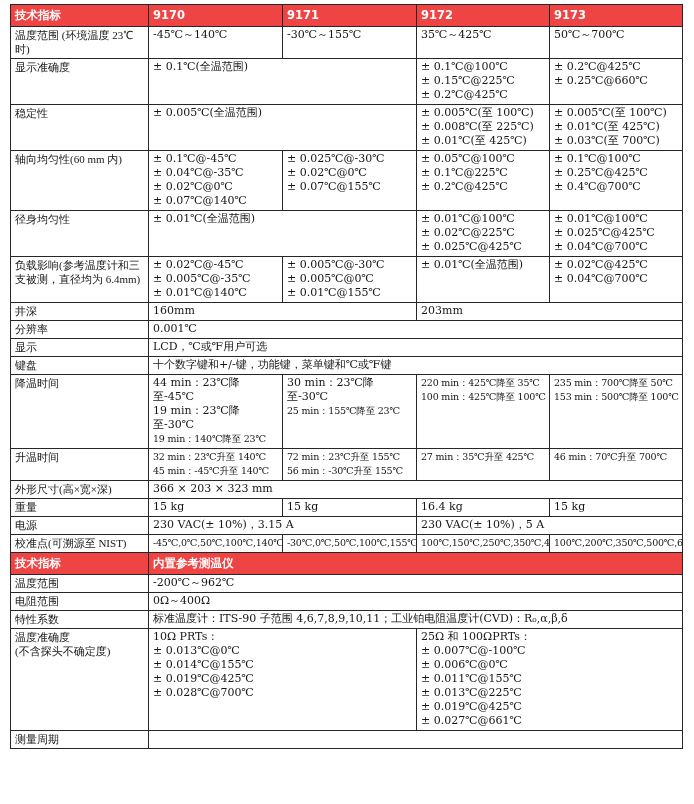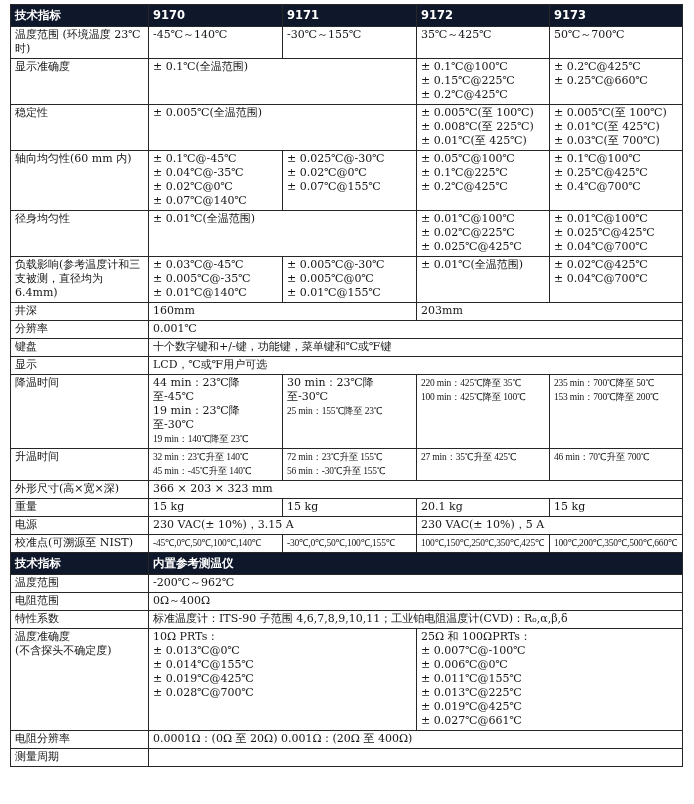--- a/index.html
+++ b/index.html
@@ -12,29 +12,29 @@
   table.spec{
     border-collapse:collapse;table-layout:fixed;width:672px;
     font-size:11px;line-height:14px;
   }
   table.spec td{
     border:1px solid #262626;
     padding:1px 4px 2px 4px;
     vertical-align:top;
     overflow:hidden;
   }
-  td.lbl{white-space:pre-line;}
+  td.lbl{white-space:pre-line;font-family:Liberation Serif, serif;}
   tr.hdr td{
-    background:#0f172a;color:#ffffff;
+    background:#ef4444;color:#ffffff;
     font-family:"DejaVu Sans","Liberation Sans",sans-serif;
     font-weight:bold;font-size:11.5px;
     padding:3px 4px 4px 4px;line-height:14px;
   }
   .line{white-space:normal;}
-  .line.cond{font-size:9.5px;letter-spacing:-0.2px;white-space:nowrap;font-family:Liberation Serif, serif;}
+  .line.cond{font-size:9.5px;letter-spacing:-0.2px;white-space:nowrap;}
 </style>
 </head>
 <body>
 
 <div class="page">
   <table class="spec">
     <colgroup>
       <col style="width:138px">
       <col style="width:134px">
       <col style="width:134px">
@@ -139,21 +139,21 @@
           </td>
           <td colspan="1">
             <div class="line">± 0.01℃@100℃</div>
             <div class="line">± 0.025℃@425℃</div>
             <div class="line">± 0.04℃@700℃</div>
           </td>
         </tr>
         <tr>
           <td class="lbl">负载影响(参考温度计和三支被测，直径均为 6.4mm)</td>
           <td colspan="1">
-            <div class="line">± 0.03℃@-45℃</div>
+            <div class="line">± 0.02℃@-45℃</div>
             <div class="line">± 0.005℃@-35℃</div>
             <div class="line">± 0.01℃@140℃</div>
           </td>
           <td colspan="1">
             <div class="line">± 0.005℃@-30℃</div>
             <div class="line">± 0.005℃@0℃</div>
             <div class="line">± 0.01℃@155℃</div>
           </td>
           <td colspan="1">
             <div class="line">± 0.01℃(全温范围)</div>
@@ -172,49 +172,49 @@
             <div class="line">203mm</div>
           </td>
         </tr>
         <tr>
           <td class="lbl">分辨率</td>
           <td colspan="4">
             <div class="line">0.001℃</div>
           </td>
         </tr>
         <tr>
+          <td class="lbl">显示</td>
+          <td colspan="4">
+            <div class="line">LCD，℃或℉用户可选</div>
+          </td>
+        </tr>
+        <tr>
           <td class="lbl">键盘</td>
           <td colspan="4">
             <div class="line">十个数字键和+/-键，功能键，菜单键和℃或℉键</div>
-          </td>
-        </tr>
-        <tr>
-          <td class="lbl">显示</td>
-          <td colspan="4">
-            <div class="line">LCD，℃或℉用户可选</div>
           </td>
         </tr>
         <tr>
           <td class="lbl">降温时间</td>
           <td colspan="1">
             <div class="line">44 min：23℃降至-45℃</div>
             <div class="line">19 min：23℃降至-30℃</div>
             <div class="line cond">19 min：140℃降至 23℃</div>
           </td>
           <td colspan="1">
             <div class="line">30 min：23℃降至-30℃</div>
             <div class="line cond">25 min：155℃降至 23℃</div>
           </td>
           <td colspan="1">
             <div class="line cond">220 min：425℃降至 35℃</div>
             <div class="line cond">100 min：425℃降至 100℃</div>
           </td>
           <td colspan="1">
             <div class="line cond">235 min：700℃降至 50℃</div>
-            <div class="line cond">153 min：700℃降至 200℃</div>
+            <div class="line cond">153 min：500℃降至 100℃</div>
           </td>
         </tr>
         <tr>
           <td class="lbl">升温时间</td>
           <td colspan="1">
             <div class="line cond">32 min：23℃升至 140℃</div>
             <div class="line cond">45 min：-45℃升至 140℃</div>
           </td>
           <td colspan="1">
             <div class="line cond">72 min：23℃升至 155℃</div>
@@ -235,21 +235,21 @@
         </tr>
         <tr>
           <td class="lbl">重量</td>
           <td colspan="1">
             <div class="line">15 kg</div>
           </td>
           <td colspan="1">
             <div class="line">15 kg</div>
           </td>
           <td colspan="1">
-            <div class="line">20.1 kg</div>
+            <div class="line">16.4 kg</div>
           </td>
           <td colspan="1">
             <div class="line">15 kg</div>
           </td>
         </tr>
         <tr>
           <td class="lbl">电源</td>
           <td colspan="2">
             <div class="line">230 VAC(± 10%)，3.15 A</div>
           </td>
@@ -310,24 +310,18 @@
             <div class="line">25Ω 和 100ΩPRTs：</div>
             <div class="line">± 0.007℃@-100℃</div>
             <div class="line">± 0.006℃@0℃</div>
             <div class="line">± 0.011℃@155℃</div>
             <div class="line">± 0.013℃@225℃</div>
             <div class="line">± 0.019℃@425℃</div>
             <div class="line">± 0.027℃@661℃</div>
           </td>
         </tr>
         <tr>
-          <td class="lbl">电阻分辨率</td>
-          <td colspan="4">
-            <div class="line">0.0001Ω：(0Ω 至 20Ω)   0.001Ω：(20Ω 至 400Ω)</div>
-          </td>
-        </tr>
-        <tr>
           <td class="lbl">测量周期</td>
           <td colspan="4"></td>
         </tr>
       </tbody>
   </table>
 </div>
 
 </body></html>

